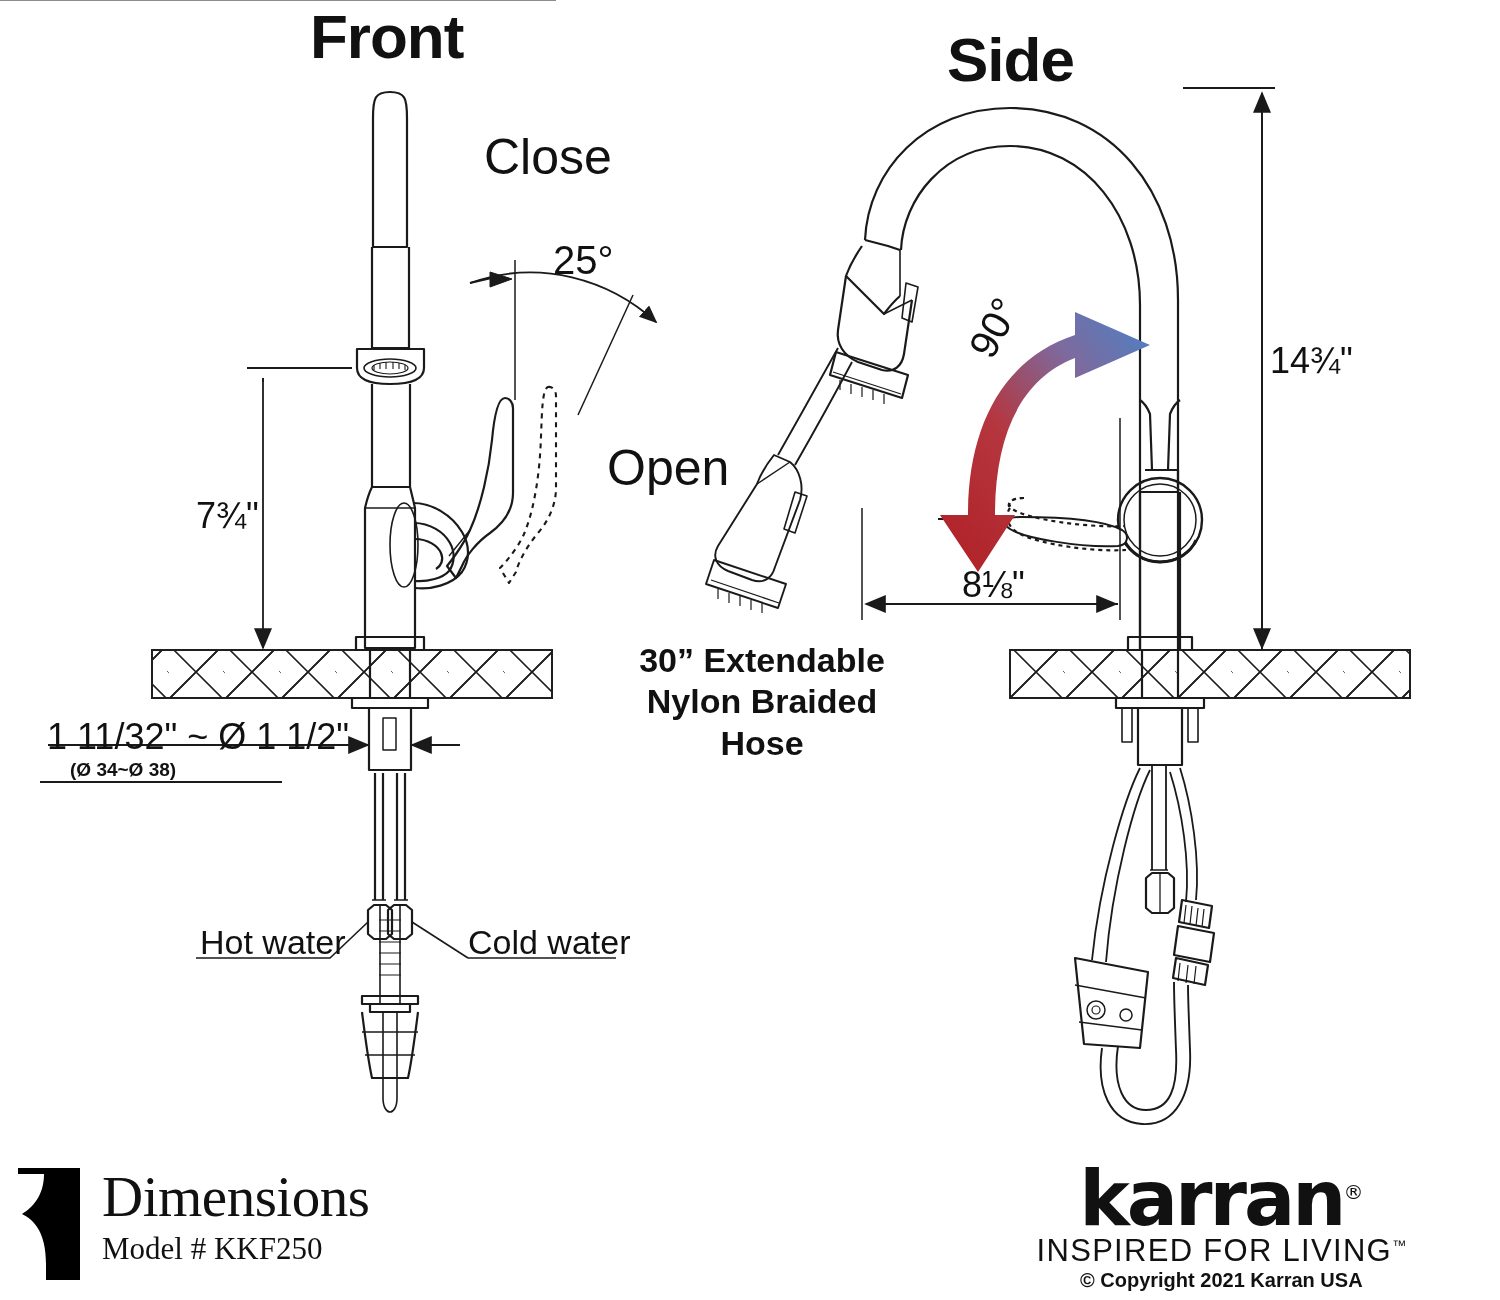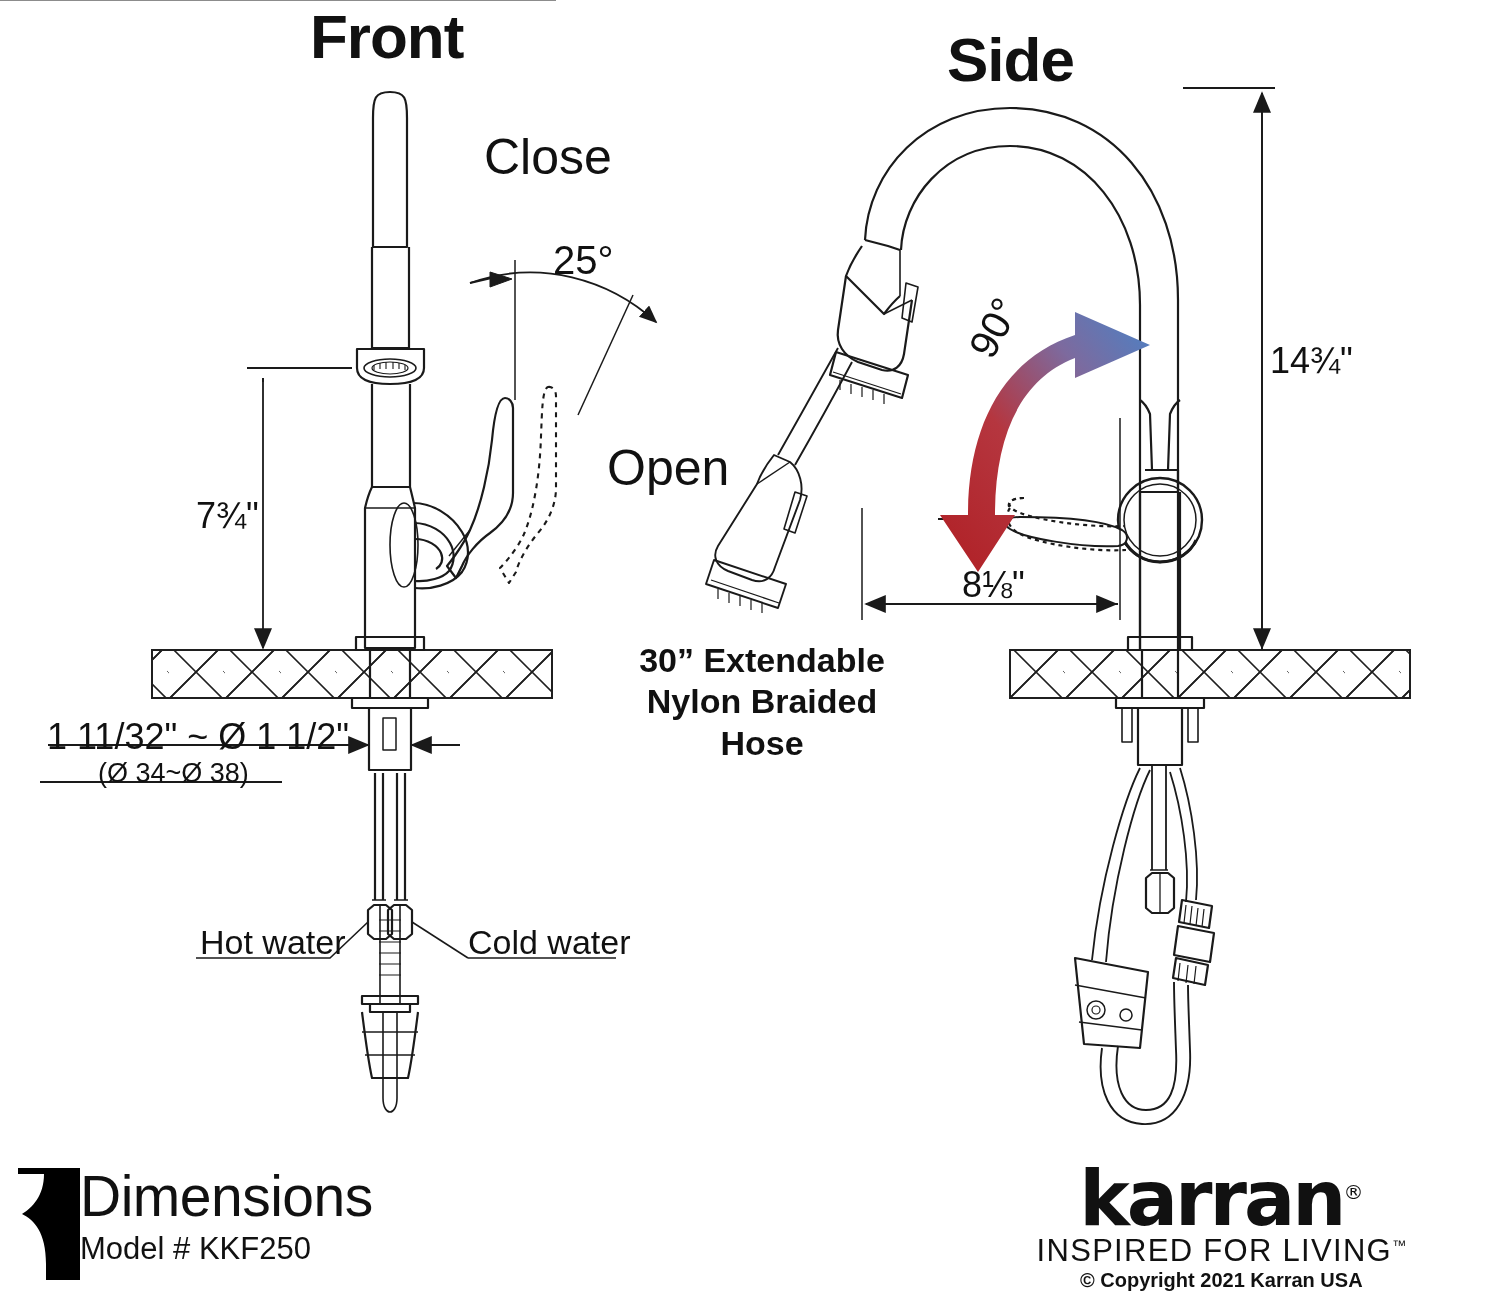--- a/index.html
+++ b/index.html
@@ -5,30 +5,30 @@
   html,body{margin:0;padding:0;background:#fff;}
   body{width:1500px;height:1300px;position:relative;overflow:hidden;
        font-family:"Liberation Sans", sans-serif; color:#111;}
   #stage{position:absolute;inset:0;width:1420px;height:1300px;}
   svg#drawing{position:absolute;left:0;top:0;width:1500px;height:1300px;}
 
   .lbl{position:absolute;white-space:nowrap;line-height:1;}
   .view-title{font-size:62px;font-weight:700;letter-spacing:-1px;}
   .state-label{font-size:50px;font-weight:400;}
   .dim{font-size:36px;font-weight:400;}
-  .dim-small{font-size:27px;font-weight:400;margin-left:28px;}
+  .dim-small{font-size:19px;font-weight:700;}
   .ang{font-size:40px;font-weight:400;}
   .ang90{font-size:40px;font-weight:400;transform:rotate(-62deg);transform-origin:left top;}
   .hose-note{font-size:34px;font-weight:600;text-align:center;line-height:1.22;}
   .wlabel{font-size:34px;font-weight:400;}
 
   
   #footer-left{position:absolute;left:18px;top:1168px;display:flex;align-items:flex-start;}
   .kmark{width:62px;height:112px;position:relative;flex:0 0 auto;}
-  #dimwrap{}
+  #dimwrap{margin-left:22px;font-family:Liberation Serif, serif;}
   .dim-title{font-size:57px;font-weight:400;letter-spacing:-.5px;line-height:1;}
   .dim-model{font-size:31px;font-weight:300;margin-top:8px;line-height:1;}
 
   #footer-right{position:absolute;right:14px;top:1166px;text-align:center;}
   .brand{font-size:76px;font-weight:800;letter-spacing:-3px;line-height:.86;
          font-family:"DejaVu Sans", sans-serif;}
   .brand sup{font-size:20px;vertical-align:super;font-weight:400;letter-spacing:0;}
   .tagline{font-size:31px;font-weight:400;letter-spacing:1.3px;line-height:1;margin-top:4px;}
   .tagline sup{font-size:14px;vertical-align:super;letter-spacing:0;}
   .copyright{font-size:20px;font-weight:700;margin-top:4px;line-height:1;}

